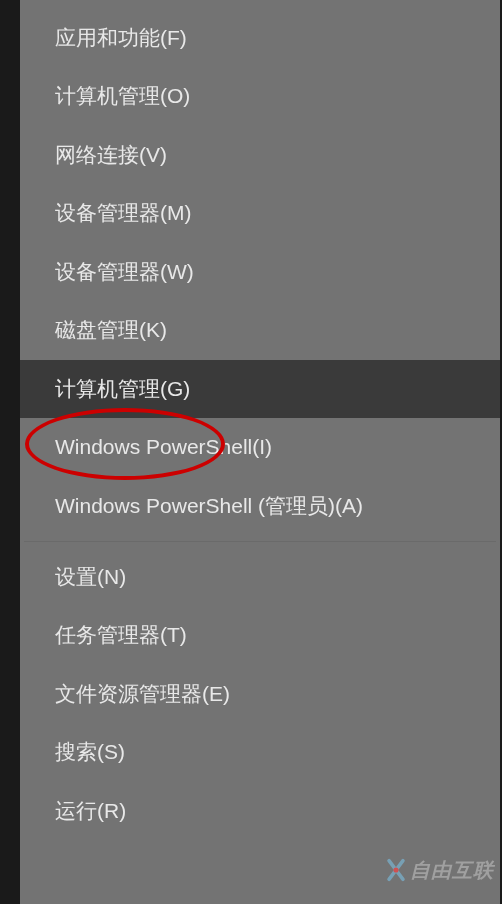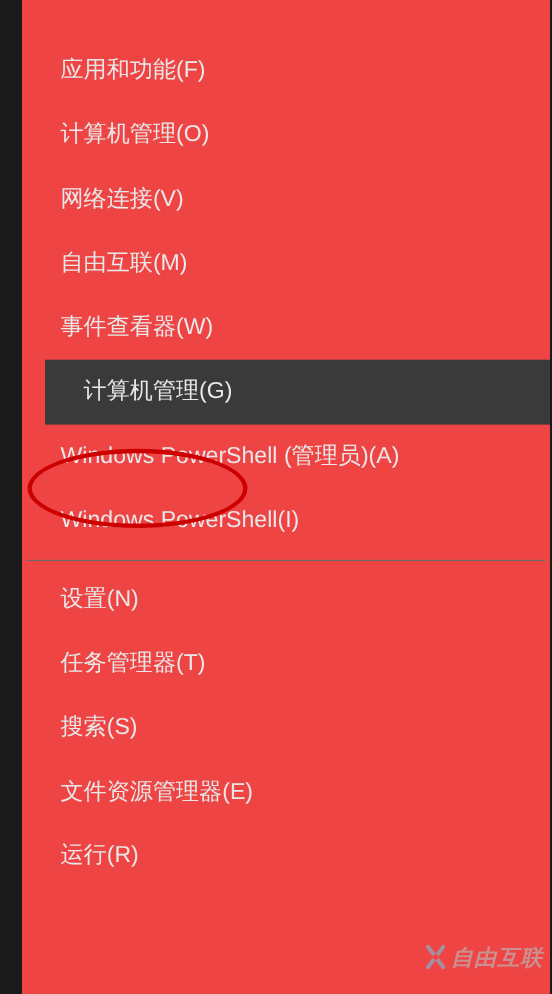--- a/index.html
+++ b/index.html
@@ -8,35 +8,34 @@
     background: #1a1a1a;
     font-family: "Segoe UI", "Microsoft YaHei", Arial, sans-serif;
     position: relative;
   }
   .menu {
     position: absolute;
     left: 20px;
     top: 0;
     width: 480px;
     height: 904px;
-    background: #ef4444;
-    padding-top: 35px;
+    background: #737373;
+    padding-top: 9px;
   }
   .menu-item {
     padding: 14px 0 14px 35px;
     color: #e8e8e8;
     font-size: 21px;
     font-weight: 400;
     cursor: pointer;
     line-height: 1.45;
     position: relative;
   }
   .menu-item.highlighted {
     background: #3a3a3a;
-    margin-left: 21px;
   }
   .separator {
     height: 1px;
     background: #6a6a6a;
     margin: 6px 4px 6px 4px;
   }
   .annotation-circle {
     position: absolute;
     left: 25px;
     top: 408px;
@@ -74,30 +73,31 @@
     letter-spacing: 1px;
   }
 </style>
 </head>
 <body>
 
 <div class="menu" id="menu-root">
     <div class="menu-item"><span>应用和功能(F)</span></div>
     <div class="menu-item"><span>计算机管理(O)</span></div>
     <div class="menu-item"><span>网络连接(V)</span></div>
-    <div class="menu-item"><span>自由互联(M)</span></div>
-    <div class="menu-item"><span>事件查看器(W)</span></div>
+    <div class="menu-item"><span>设备管理器(M)</span></div>
+    <div class="menu-item"><span>设备管理器(W)</span></div>
+    <div class="menu-item"><span>磁盘管理(K)</span></div>
     <div class="menu-item highlighted"><span>计算机管理(G)</span></div>
+    <div class="menu-item"><span>Windows PowerShell(I)</span></div>
     <div class="menu-item"><span>Windows PowerShell (管理员)(A)</span></div>
-    <div class="menu-item"><span>Windows PowerShell(I)</span></div>
     <div class="separator"></div>
     <div class="menu-item"><span>设置(N)</span></div>
     <div class="menu-item"><span>任务管理器(T)</span></div>
+    <div class="menu-item"><span>文件资源管理器(E)</span></div>
     <div class="menu-item"><span>搜索(S)</span></div>
-    <div class="menu-item"><span>文件资源管理器(E)</span></div>
     <div class="menu-item"><span>运行(R)</span></div>
   </div>
 
 <div class="annotation-circle"></div>
 
 <div class="watermark">
   <span class="watermark-icon">
     <svg viewBox="0 0 24 24">
       <path d="M6 4 L18 20 M18 4 L6 20" stroke="#7ab8d8" stroke-width="3" stroke-linecap="round" fill="none"></path>
       <circle cx="12" cy="12" r="2.2" fill="#ff4040"></circle>

